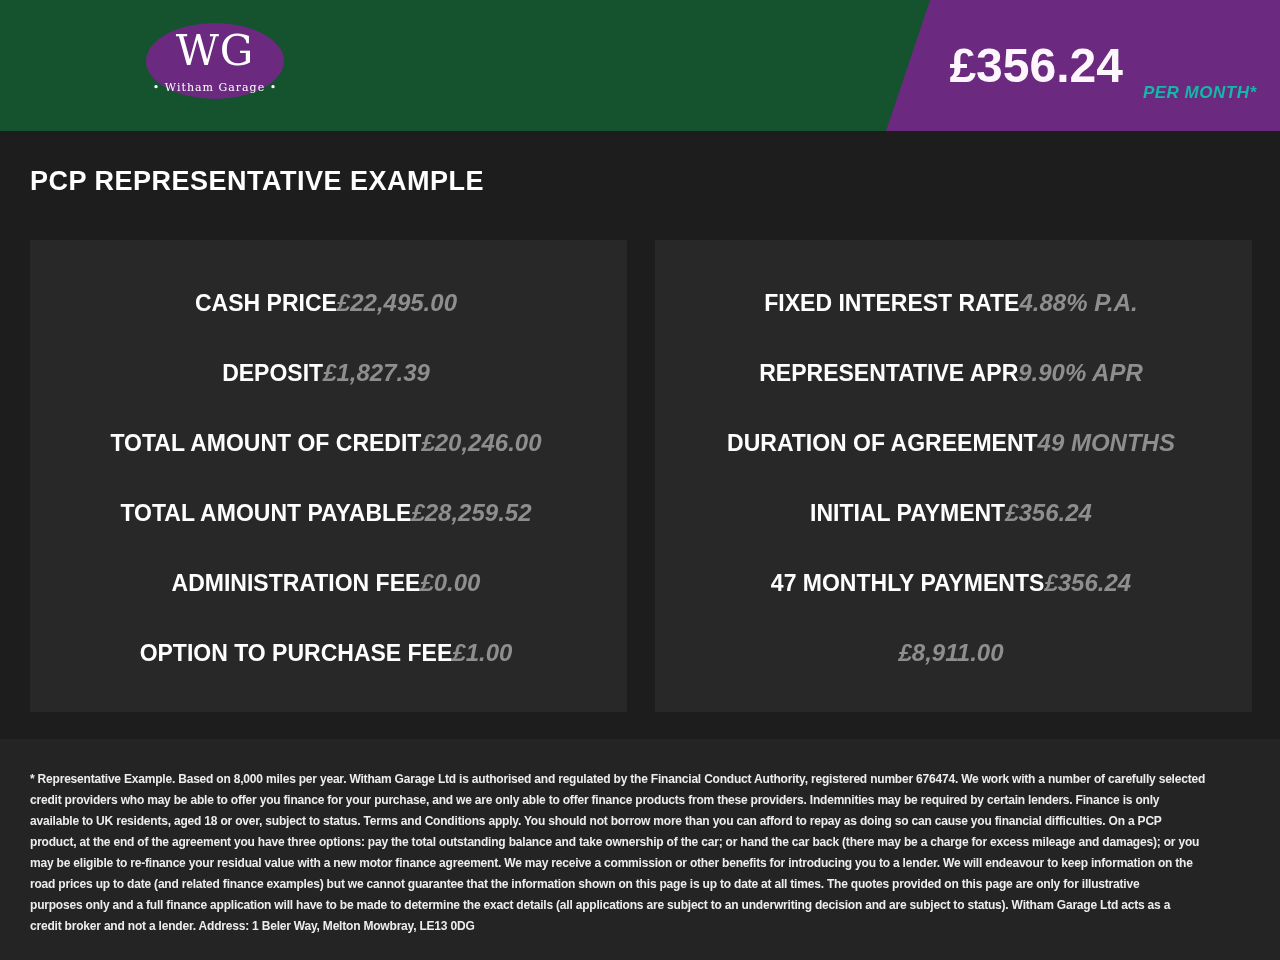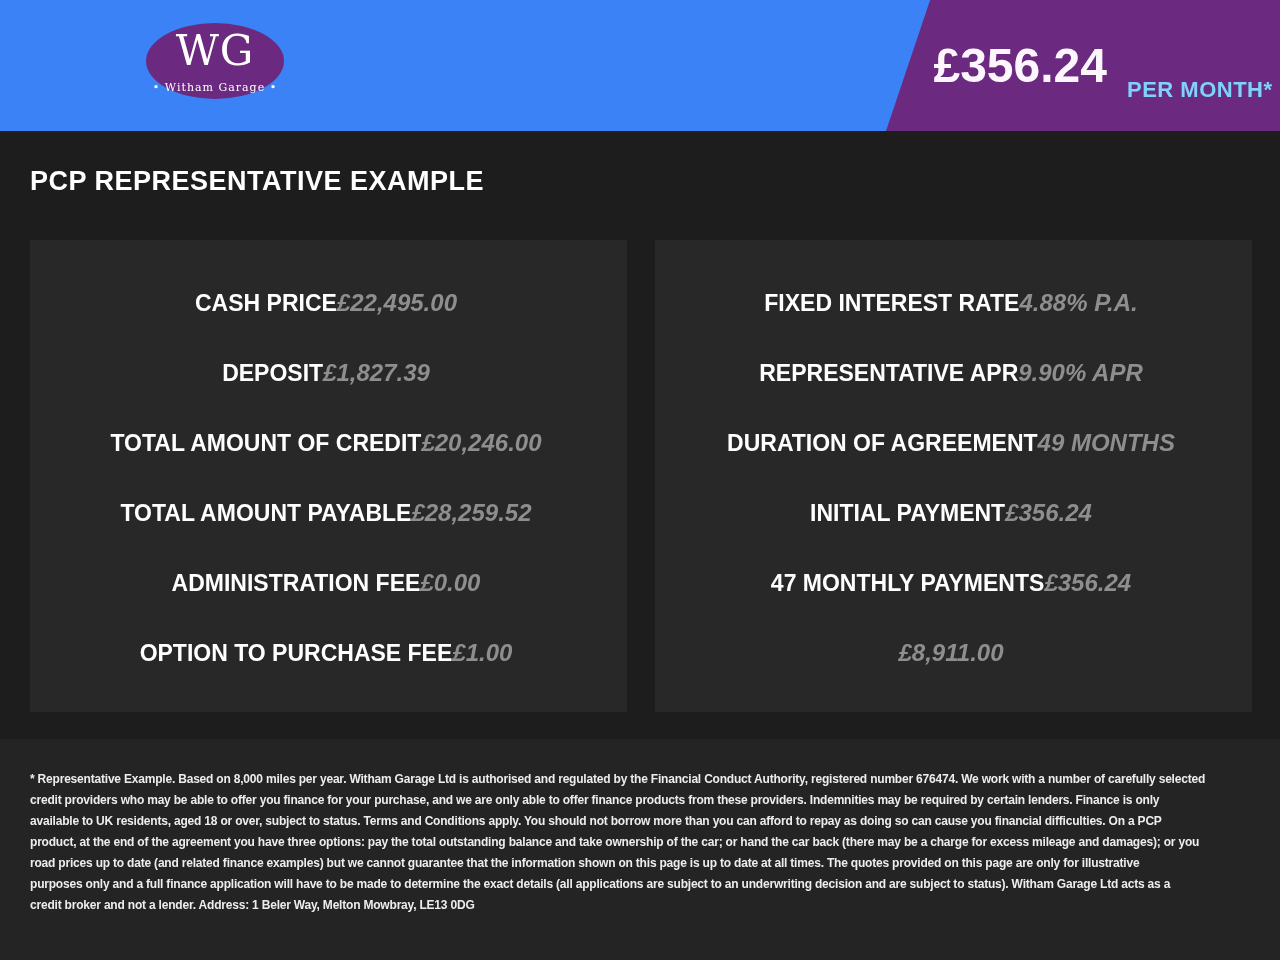--- a/index.html
+++ b/index.html
@@ -8,21 +8,21 @@
     --panel_background:#282828;
     --footer_background:#242424;
     --value_grey:#8e8e8e;
   }
   *{box-sizing:border-box;margin:0;padding:0;}
   html,body{width:1280px;height:960px;background:#000;}
   body{font-family:"Liberation Sans",sans-serif;}
   .page{position:relative;width:1280px;height:960px;background:var(--page_background);overflow:hidden;}
 
   
-  .header{position:absolute;top:0;left:0;width:1280px;height:131px;background:#3b82f6;}
+  .header{position:absolute;top:0;left:0;width:1280px;height:131px;background:#14532d;}
   .logo-oval{
     position:absolute;left:146px;top:23px;width:138px;height:76px;
     background:var(--brand_purple);border-radius:50%;
     display:flex;flex-direction:column;align-items:center;justify-content:center;
   }
   .logo-initials{
     font-family:"DejaVu Serif",serif;font-size:42px;line-height:40px;color:#ffffff;
     letter-spacing:1px;margin-top:2px;
   }
   .logo-name{
@@ -36,22 +36,22 @@
     background:var(--brand_purple);
     clip-path:polygon(11.2% 0,100% 0,100% 100%,0 100%);
     display:flex;align-items:center;justify-content:center;
     padding-left:40px;gap:20px;
   }
   .price-amount{
     color:#fdf7fd;font-size:48px;font-weight:700;letter-spacing:0;
     line-height:1;
   }
   .price-suffix{
-    color:#7dd3fc;font-size:22px;font-weight:700;letter-spacing:.5px;
-    align-self:flex-end;margin-bottom:28px;
+    color:#14b8a6;font-size:17px;font-weight:700;letter-spacing:.5px;
+    align-self:flex-end;margin-bottom:28px;font-style:italic;
   }
 
   
   .page-title{
     position:absolute;left:30px;top:166px;
     color:#ffffff;font-size:27px;font-weight:700;letter-spacing:.5px;
     white-space:nowrap;
   }
 
   
@@ -156,19 +156,20 @@
       <span class="val">£8,911.00</span>
     </div>
   </div>
 
   <div class="footer">
     <div class="disclaimer">
       <div>* Representative Example. Based on 8,000 miles per year. Witham Garage Ltd is authorised and regulated by the Financial Conduct Authority, registered number 676474. We work with a number of carefully selected</div>
       <div>credit providers who may be able to offer you finance for your purchase, and we are only able to offer finance products from these providers. Indemnities may be required by certain lenders. Finance is only</div>
       <div>available to UK residents, aged 18 or over, subject to status. Terms and Conditions apply. You should not borrow more than you can afford to repay as doing so can cause you financial difficulties. On a PCP</div>
       <div>product, at the end of the agreement you have three options: pay the total outstanding balance and take ownership of the car; or hand the car back (there may be a charge for excess mileage and damages); or you</div>
+      <div>may be eligible to re-finance your residual value with a new motor finance agreement. We may receive a commission or other benefits for introducing you to a lender. We will endeavour to keep information on the</div>
       <div>road prices up to date (and related finance examples) but we cannot guarantee that the information shown on this page is up to date at all times. The quotes provided on this page are only for illustrative</div>
       <div>purposes only and a full finance application will have to be made to determine the exact details (all applications are subject to an underwriting decision and are subject to status). Witham Garage Ltd acts as a</div>
       <div>credit broker and not a lender. Address: 1 Beler Way, Melton Mowbray, LE13 0DG</div>
     </div>
   </div>
 
 </div>
 
 </body></html>

